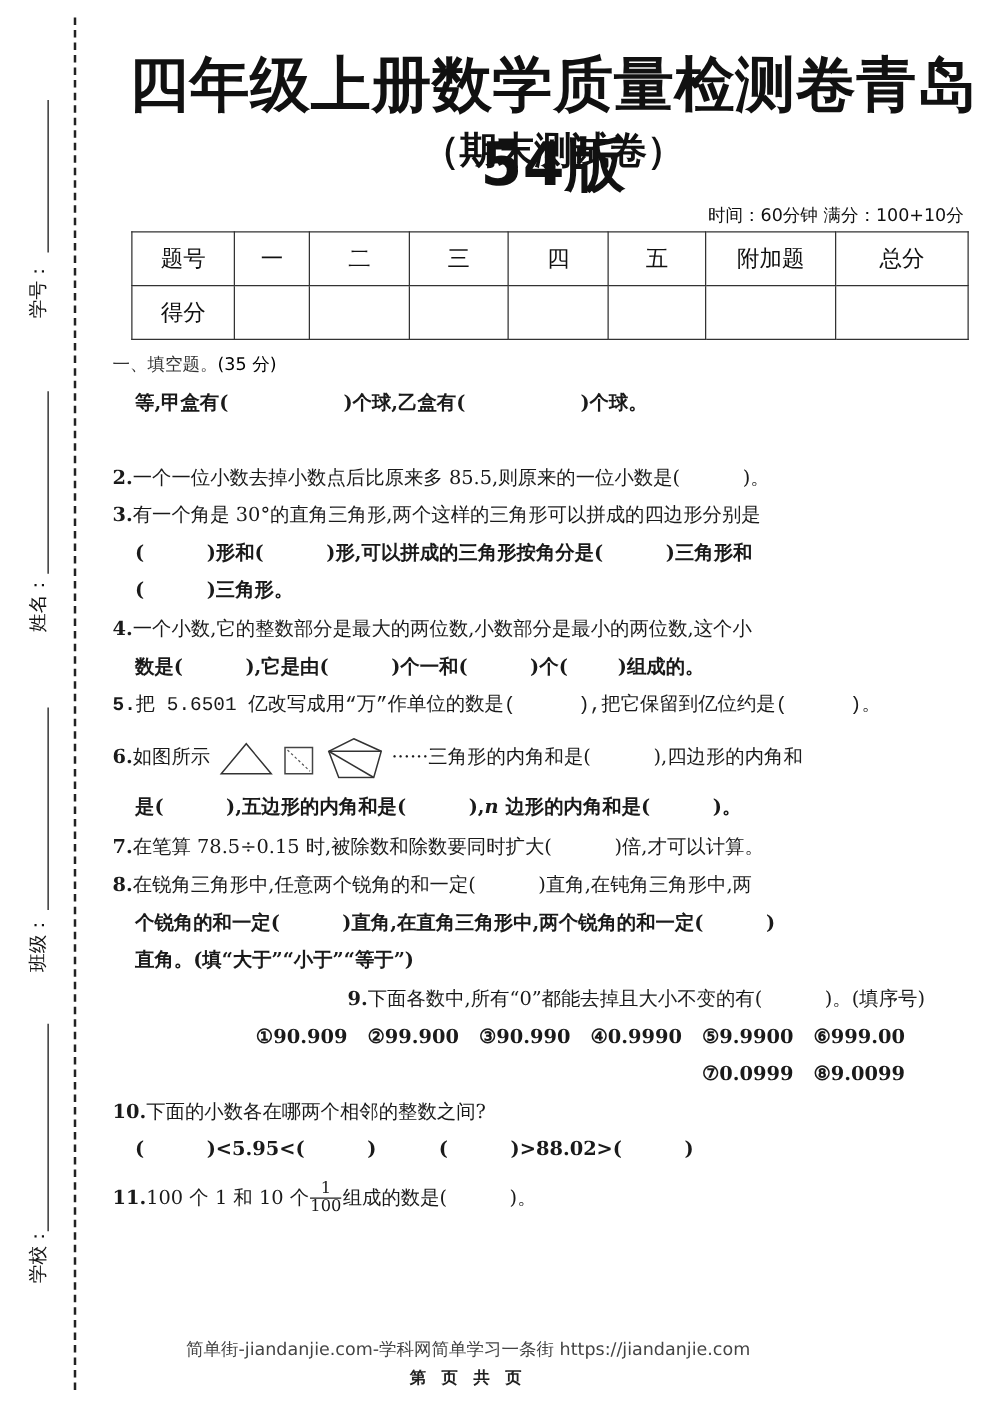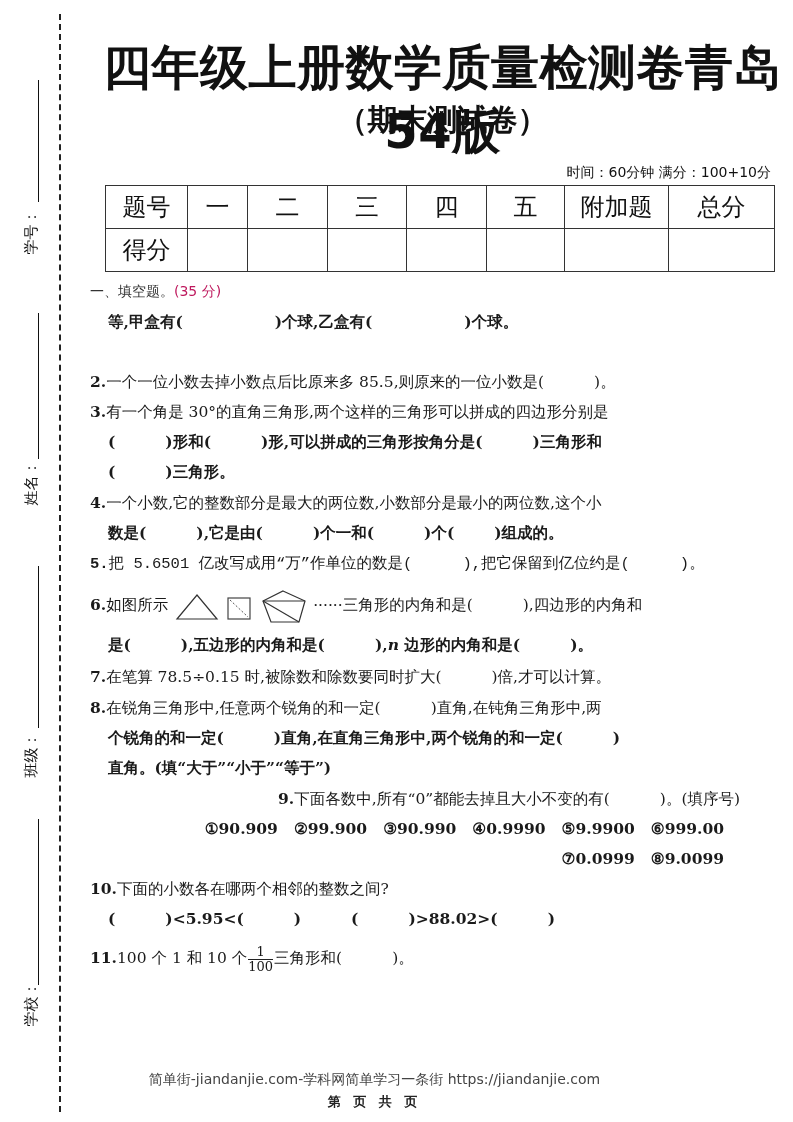--- a/index.html
+++ b/index.html
@@ -30,31 +30,31 @@
     position: absolute; left: 100px; top: 100px; width: 685px; text-align: center;
     font-family: "DejaVu Sans", sans-serif; font-size: 30px; font-weight: bold; color: #111;
   }
   .meta {
     position: absolute; right: 22px; top: 164px;
     font-family: "DejaVu Sans", sans-serif; font-size: 14px; color: #111;
   }
   table.score {
     position: absolute; left: 105px; top: 185px; width: 669px; height: 64px;
     border-collapse: collapse; table-layout: fixed;
-    font-family: "DejaVu Sans", sans-serif; font-size: 24px;
+    font-family: "DejaVu Sans", sans-serif; font-size: 18px;
   }
   table.score td {
     border: 1.5px solid #333; text-align: center; vertical-align: middle;
     height: 42px; padding: 0; color: #111;
   }
   .section-head {
     position: absolute; left: 90px; top: 283px;
     font-family: "DejaVu Sans", sans-serif; font-size: 14px; color: #333;
   }
-  .section-head .pts { color: #be185d; }
+  .section-head .pts { color: #000000; }
   .q {
     position: absolute; left: 90px; width: 650px;
     font-size: 15.5px; line-height: 30px; color: #1a1a1a;
   }
   .q .num { font-weight: bold; }
   .indent { padding-left: 18px; font-weight: bold; }
   .blank { display: inline-block; }
   .w50 { width: 50px; } .w40 { width: 40px; } .w90 { width: 92px; }
   .shapes { display: inline-block; vertical-align: middle; }
   .frac {
@@ -193,17 +193,17 @@
     <span>⑦0.0999</span><span>⑧9.0099</span>
   </div>
 </div>
 
 <div class="q" style="top:874px;">
   <div><span class="num">10.</span><span>下面的小数各在哪两个相邻的整数之间?</span></div>
   <div class="indent"><span>(</span><span class="blank w50"></span><span>)&lt;5.95&lt;(</span><span class="blank w50"></span><span>)</span><span class="blank w50"></span><span>(</span><span class="blank w50"></span><span>)&gt;88.02&gt;(</span><span class="blank w50"></span><span>)</span></div>
 </div>
 
 <div class="q" style="top:943px;">
-  <span class="num">11.</span><span>100 个 1 和 10 个</span><span class="frac"><span class="n">1</span><span class="d">100</span></span><span>三角形和(</span><span class="blank w50"></span><span>)。</span>
+  <span class="num">11.</span><span>100 个 1 和 10 个</span><span class="frac"><span class="n">1</span><span class="d">100</span></span><span>组成的数是(</span><span class="blank w50"></span><span>)。</span>
 </div>
 
 <div class="footer site">简单街-jiandanjie.com-学科网简单学习一条街 https://jiandanjie.com</div>
 <div class="footer page">第 页 共 页</div>
 
 </body></html>

